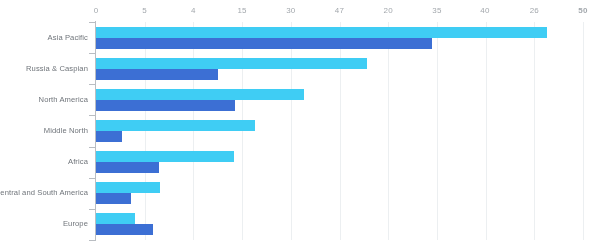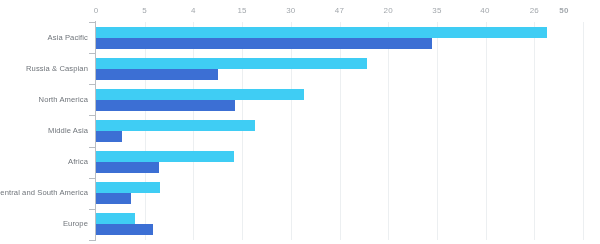--- a/index.html
+++ b/index.html
@@ -118,21 +118,21 @@
       <div class="x-label" style="left: 339.5px;">47</div>
       <div class="x-tick-mark" style="left: 339.5px;"></div>
       <div class="x-label" style="left: 388.2px;">20</div>
       <div class="x-tick-mark" style="left: 388.2px;"></div>
       <div class="x-label" style="left: 436.9px;">35</div>
       <div class="x-tick-mark" style="left: 436.9px;"></div>
       <div class="x-label" style="left: 485px;">40</div>
       <div class="x-tick-mark" style="left: 485.6px;"></div>
       <div class="x-label" style="left: 534.3px;">26</div>
       <div class="x-tick-mark" style="left: 534.3px;"></div>
-      <div class="x-label" style="left: 564px; font-weight: bold;">50</div>
+      <div class="x-label" style="left: 583px; font-weight: bold;">50</div>
       <div class="x-tick-mark" style="left: 583px;"></div>
     </div>
 
   <div class="axis-y-line"></div>
   <div id="y-ticks">
       <div class="axis-tick" style="top: 22px;"></div>
       <div class="axis-tick" style="top: 53.1429px;"></div>
       <div class="axis-tick" style="top: 84.2857px;"></div>
       <div class="axis-tick" style="top: 115.429px;"></div>
       <div class="axis-tick" style="top: 146.571px;"></div>
@@ -145,21 +145,21 @@
       <div class="cat-label-wrap" style="top: 37.5714px;">
         <div class="cat-label" style="top: -5px;">Asia Pacific</div>
       </div>
       <div class="cat-label-wrap" style="top: 68.7143px;">
         <div class="cat-label" style="top: -5px;">Russia &amp; Caspian</div>
       </div>
       <div class="cat-label-wrap" style="top: 99.8571px;">
         <div class="cat-label" style="top: -5px;">North America</div>
       </div>
       <div class="cat-label-wrap" style="top: 131px;">
-        <div class="cat-label" style="top: -5px;">Middle Asia</div>
+        <div class="cat-label" style="top: -5px;">Middle North</div>
       </div>
       <div class="cat-label-wrap" style="top: 162.143px;">
         <div class="cat-label" style="top: -5px;">Africa</div>
       </div>
       <div class="cat-label-wrap" style="top: 193.286px;">
         <div class="cat-label" style="top: -5px;">Central and South America</div>
       </div>
       <div class="cat-label-wrap" style="top: 224.429px;">
         <div class="cat-label" style="top: -5px; text-align: right;">Europe</div>
       </div>

